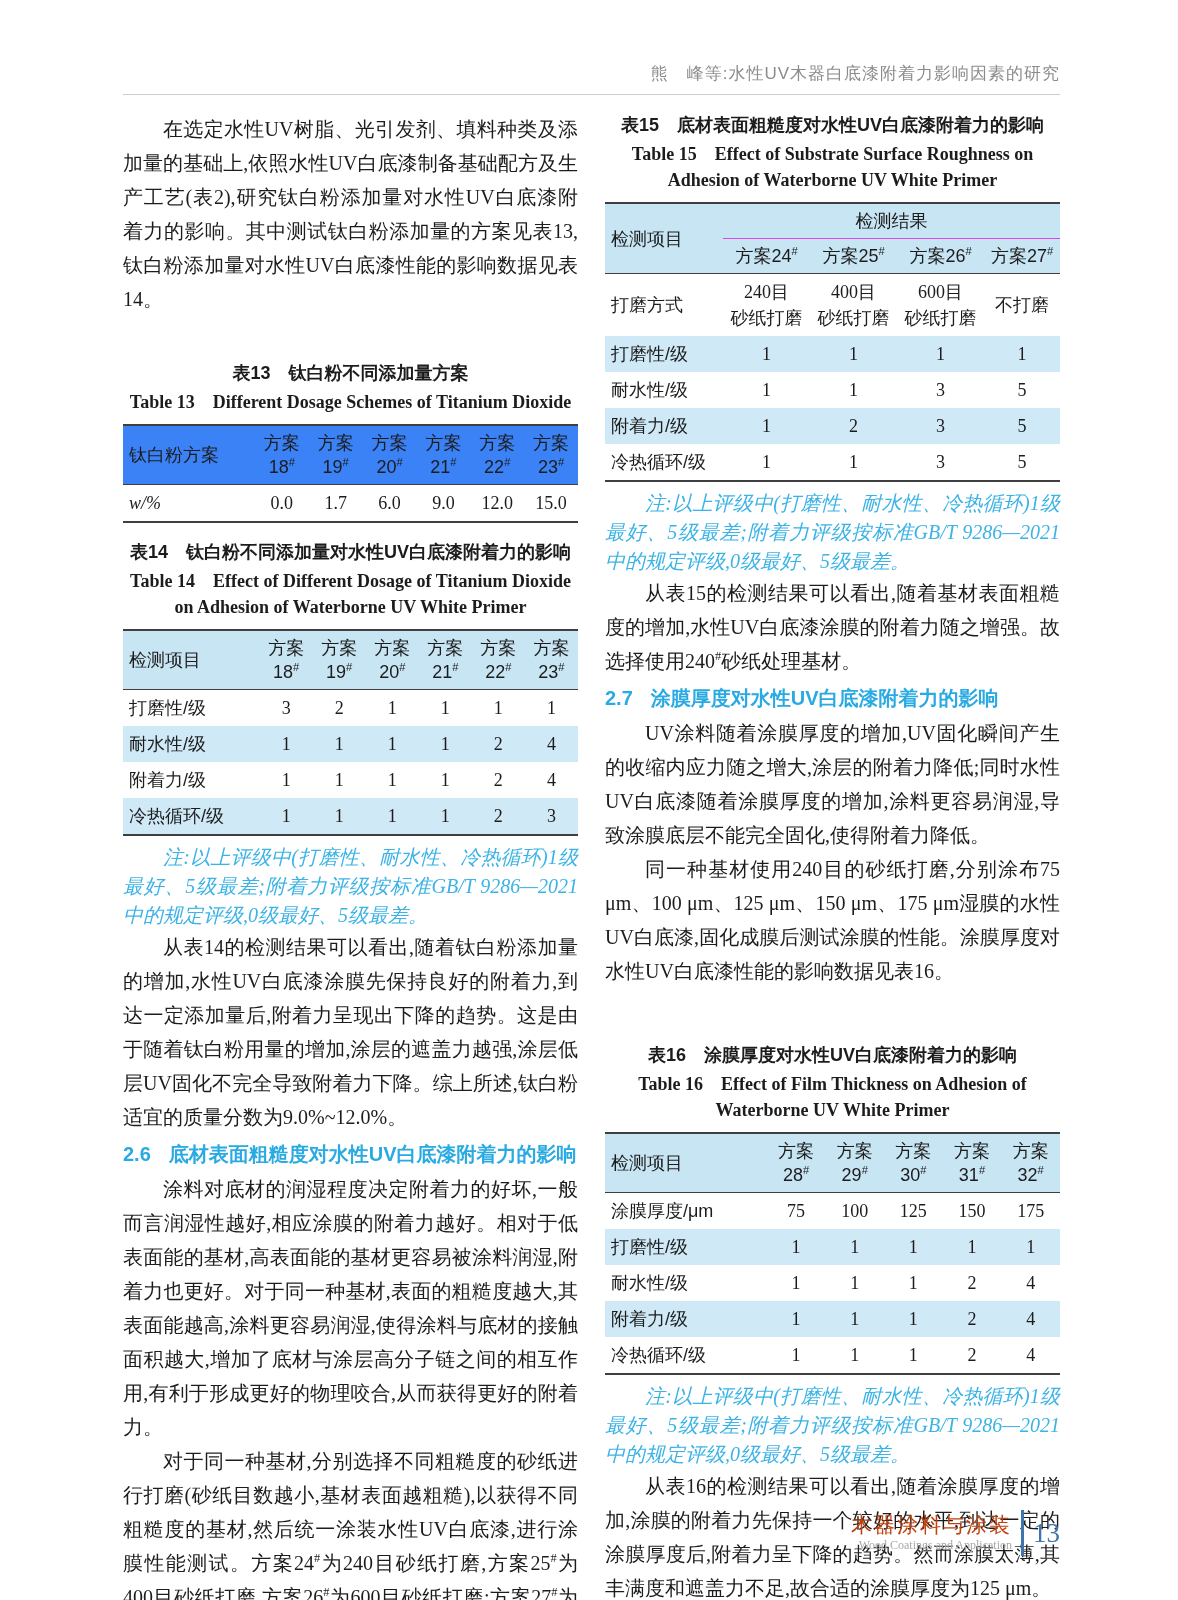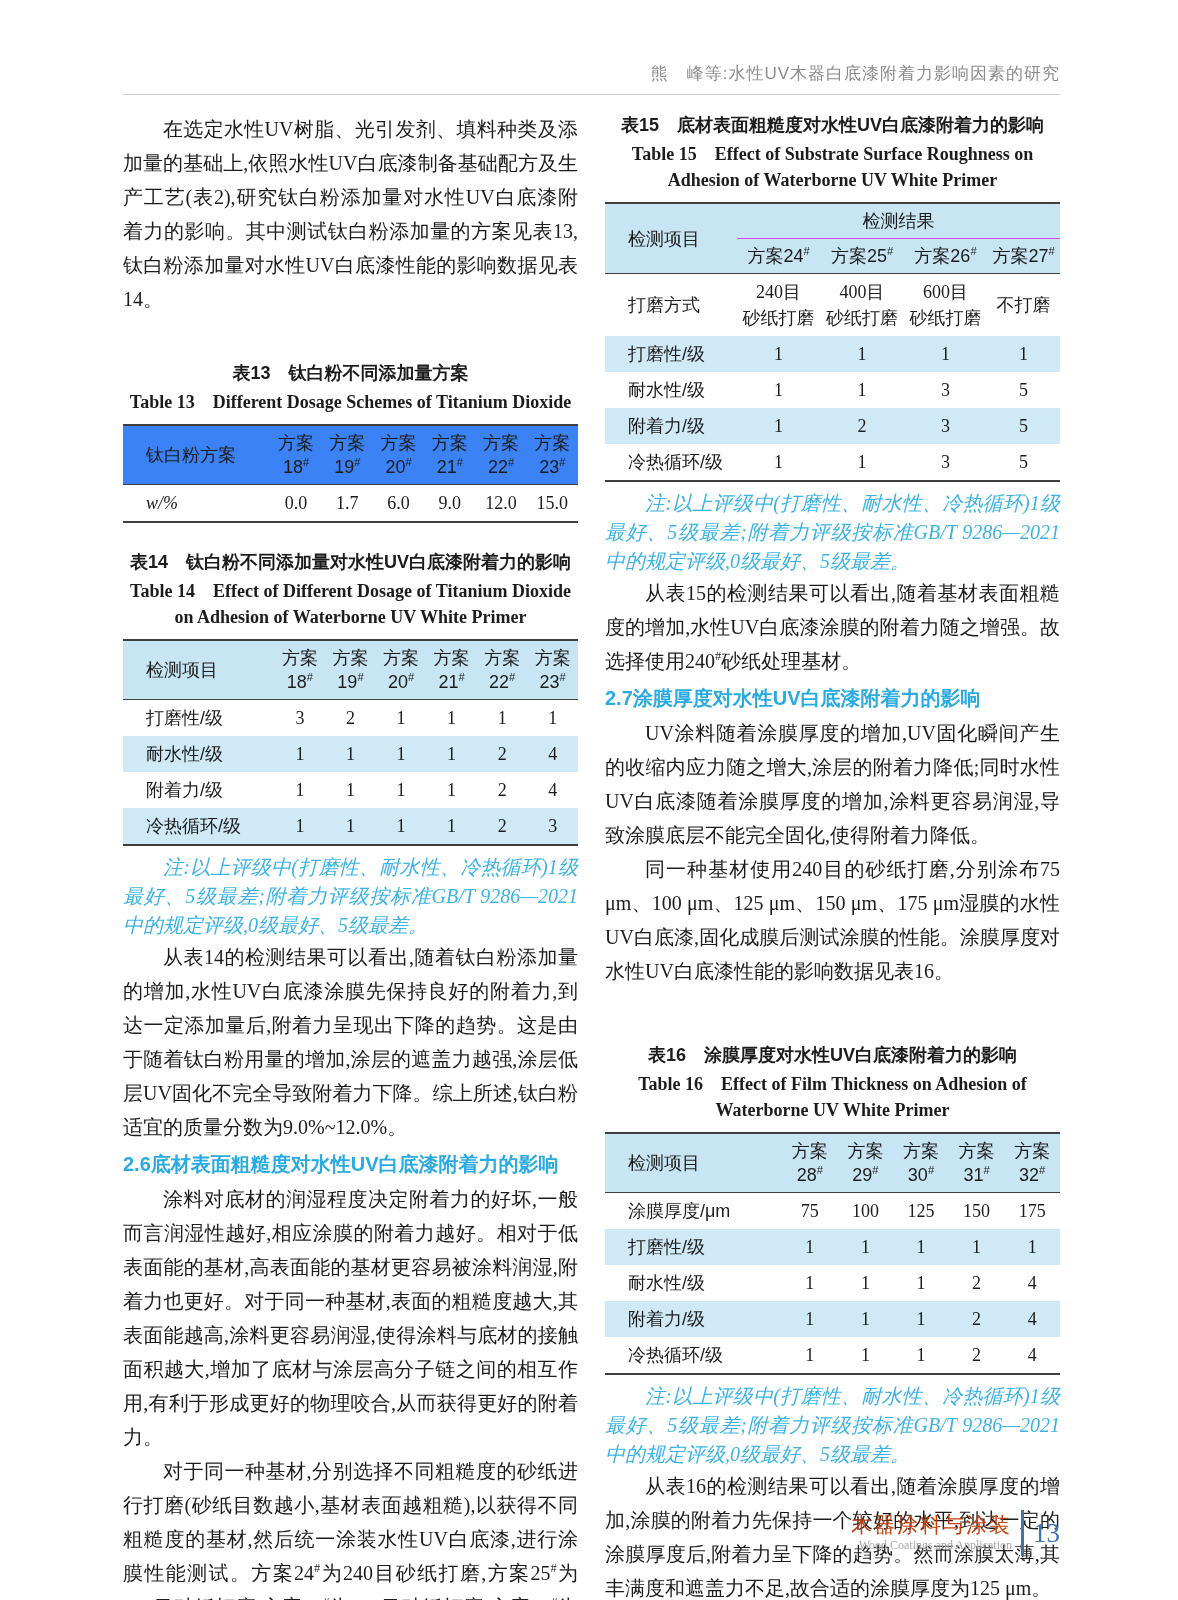--- a/index.html
+++ b/index.html
@@ -22,21 +22,21 @@
   }
   .col{width:455px;}
   p.body{
     margin:0;font-size:20px;line-height:34px;text-align:justify;
     text-indent:2em;color:#1c1c1c;
   }
   sup{font-size:0.62em;vertical-align:super;line-height:0;}
   .sec-head{
     margin:2px 0 0 0;font-size:20px;line-height:36px;font-weight:bold;
     font-family:"Liberation Sans","DejaVu Sans",sans-serif;
-    display:flex;
+    display:flex;gap:18px;
   }
   .tbl-block{margin-top:0;}
   .tbl-title-zh{
     text-align:center;font-weight:bold;font-size:18px;line-height:27px;
     font-family:"Liberation Sans","DejaVu Sans",sans-serif;margin:0;
   }
   .tbl-title-en{
     text-align:center;font-weight:bold;font-size:18px;line-height:26px;
     font-family:"Liberation Serif","DejaVu Serif",serif;margin:2px 0 0 0;
   }
@@ -50,21 +50,21 @@
   }
   thead{border-top:2px solid #3f3f3f;}
   table{border-bottom:2px solid #3f3f3f;}
   tbody tr:first-child td{border-top:1.5px solid #3f3f3f;}
   thead th.grp{border-bottom:1px solid #d946ef;}
   tbody td{
     text-align:center;padding:5px 2px;line-height:26px;
     font-family:"Liberation Serif","DejaVu Serif",serif;
   }
   th.lbl,td.lbl{
-    text-align:left;padding-left:23px;
+    text-align:left;padding-left:6px;
     font-family:"Liberation Sans","DejaVu Sans",sans-serif;
   }
   td.lbl.it{font-family:"Liberation Serif","DejaVu Serif",serif;font-style:italic;}
   .note{
     margin:7px 0 0 0;font-size:20px;line-height:29px;text-align:justify;
     text-indent:2em;font-style:italic;
   }
   .footer{
     position:absolute;right:118px;bottom:44px;
     display:flex;align-items:center;
@@ -74,21 +74,21 @@
     font-size:21px;letter-spacing:2px;color:#c2410c;line-height:24px;
     font-family:"Liberation Sans","DejaVu Sans",sans-serif;
   }
   .footer .jen{
     font-size:12px;color:#a8a8a8;line-height:16px;
     font-family:"Liberation Serif","DejaVu Serif",serif;
   }
   .footer .bar{width:3px;height:46px;margin-right:9px;}
   .footer .pnum{font-size:27px;font-family:Liberation Serif, serif;}
   .mt-t13{margin-top:44px;}
-  .mt-t14{margin-top:26px;}
+  .mt-t14{margin-top:16px;}
   .mt-p2{margin-top:32px;}
   .mt-p5{margin-top:50px;}
   .mt-t16{margin-top:54px;}
   .mt-p8{margin-top:46px;}
 </style>
 </head>
 <body>
 
 <div class="running-head">熊　峰等:水性UV木器白底漆附着力影响因素的研究</div>
 <div class="head-rule"></div>

